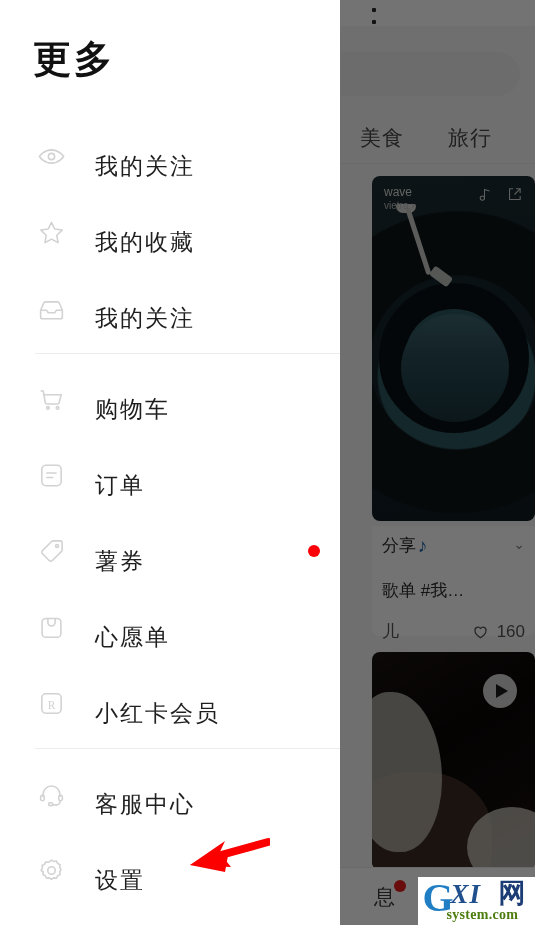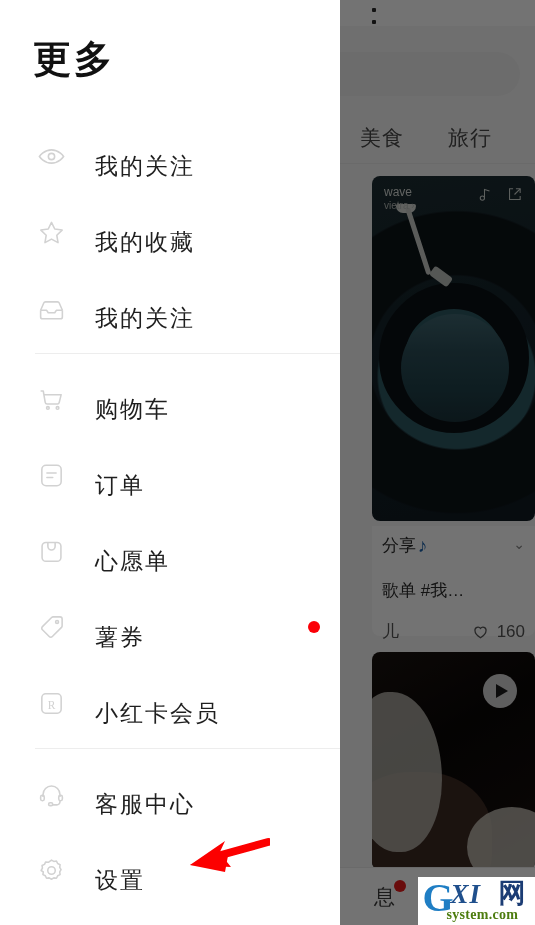--- a/index.html
+++ b/index.html
@@ -358,36 +358,36 @@
             <path d="M8.2 10h7.6"></path>
               <path d="M8.2 13.6h4.8"></path>
           </svg>
         </span>
         <span class="menu-label">订单</span>
       </div>
 
       <div class="menu-item">
         <span class="menu-icon">
           <svg width="29" height="29" viewBox="0 0 24 24" fill="none" stroke="currentColor" stroke-width="1.3" stroke-linejoin="round">
+            <path d="M13.4 3.2H19a1.8 1.8 0 0 1 1.8 1.8v5.6a1.8 1.8 0 0 1-.5 1.3l-7.6 7.6a1.8 1.8 0 0 1-2.6 0l-5.6-5.6a1.8 1.8 0 0 1 0-2.6l7.6-7.6a1.8 1.8 0 0 1 1.3-.5z"></path>
+            <circle cx="16.6" cy="7.4" r="1.2"></circle>
+          </svg>
+        </span>
+        <span class="menu-label">薯券</span>
+        <span class="menu-badge"></span>
+      </div>
+
+      <div class="menu-item">
+        <span class="menu-icon">
+          <svg width="29" height="29" viewBox="0 0 24 24" fill="none" stroke="currentColor" stroke-width="1.3" stroke-linejoin="round">
             <rect x="4.2" y="4.5" width="15.6" height="15.6" rx="3.2"></rect>
             <path d="M9 4.8v2.9a3 3 0 0 0 6 0V4.8"></path>
           </svg>
         </span>
         <span class="menu-label">心愿单</span>
-      </div>
-
-      <div class="menu-item">
-        <span class="menu-icon">
-          <svg width="29" height="29" viewBox="0 0 24 24" fill="none" stroke="currentColor" stroke-width="1.3" stroke-linejoin="round">
-            <path d="M13.4 3.2H19a1.8 1.8 0 0 1 1.8 1.8v5.6a1.8 1.8 0 0 1-.5 1.3l-7.6 7.6a1.8 1.8 0 0 1-2.6 0l-5.6-5.6a1.8 1.8 0 0 1 0-2.6l7.6-7.6a1.8 1.8 0 0 1 1.3-.5z"></path>
-            <circle cx="16.6" cy="7.4" r="1.2"></circle>
-          </svg>
-        </span>
-        <span class="menu-label">薯券</span>
-        <span class="menu-badge"></span>
       </div>
 
       <div class="menu-item">
         <span class="menu-icon">
           <svg width="29" height="29" viewBox="0 0 24 24" fill="none" stroke="currentColor" stroke-width="1.3">
             <rect x="4" y="4" width="16" height="16" rx="3.2"></rect>
             <text x="12" y="16.4" font-size="9.5" fill="currentColor" stroke="none" text-anchor="middle" font-family="Liberation Serif, serif">R</text>
           </svg>
         </span>
         <span class="menu-label">小红卡会员</span>

